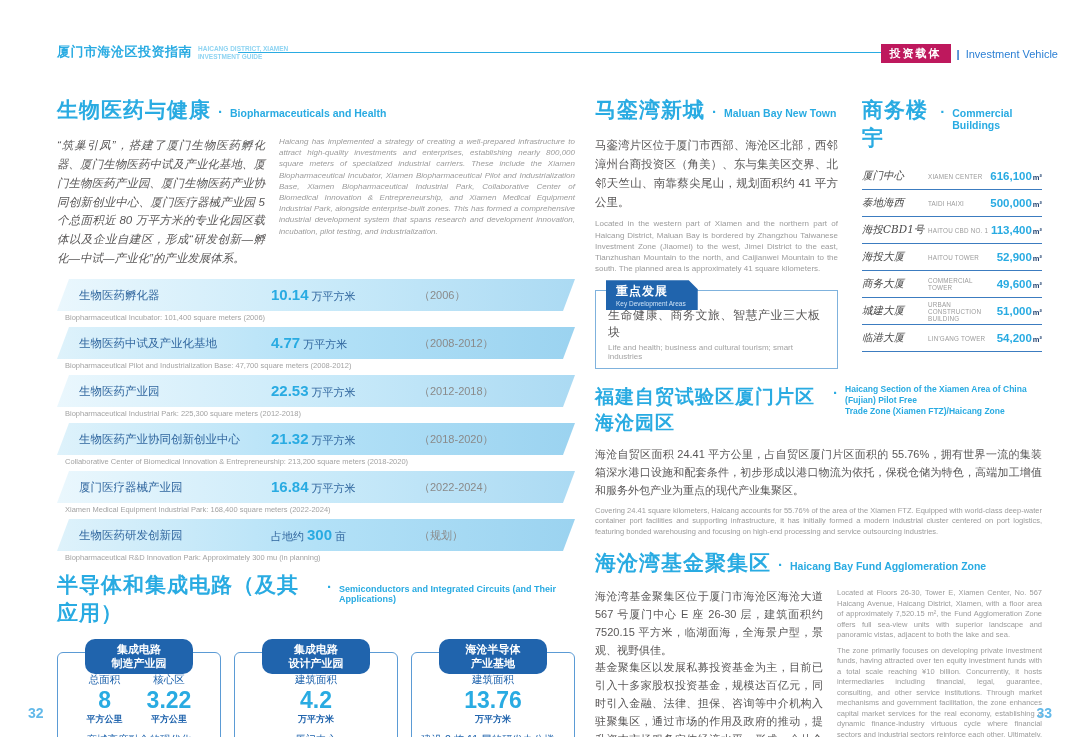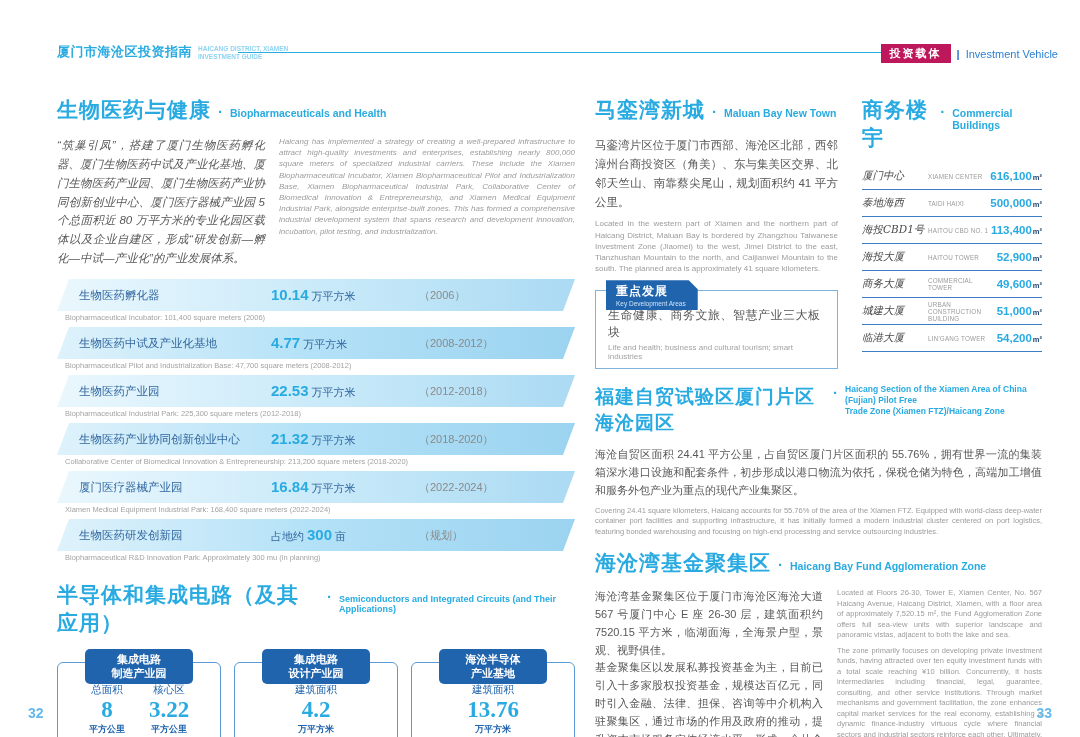--- a/index.html
+++ b/index.html
@@ -42,30 +42,30 @@
   .bio-row:nth-child(even) .band{background:linear-gradient(90deg,#def2fb,#b3e1f7 50%,#9bd3f0);}
   .band-label{flex:0 0 192px;font-size:11.5px;color:#31679f;}
   .band-valgrp{flex:0 0 148px;display:flex;align-items:baseline;gap:3px;}
   .band-prefix{font-size:11px;color:#31679f;}
   .band-prefix:empty{display:none;}
   .band-value{font-size:15px;font-weight:bold;color:#29abe2;}
   .band-unit{font-size:11px;color:#31679f;}
   .band-period{font-size:11px;color:#8a8a8a;}
   .band-caption{font-size:7.5px;color:#a3a3a3;margin:2px 0 5px 8px;}
 
-  .semi-title{margin-top:19px;}
+  .semi-title{margin-top:9px;}
   .cards{display:flex;gap:13px;margin-top:25px;}
   .card-wrap{flex:1;min-width:0;}
   .card{position:relative;border:1px solid #5b9bd5;border-radius:6px;min-height:97px;
     padding:16px 8px 9px;text-align:center;background:#fff;}
   .card-tab{position:absolute;top:-14px;left:50%;transform:translateX(-50%);
     background:#2064ad;color:#fff;font-size:11px;font-weight:bold;line-height:1.3;
-    padding:3px 12px;border-radius:5px;white-space:pre-line;min-width:84px;}
+    padding:3px 12px;border-radius:10px;white-space:pre-line;min-width:84px;}
   .card-stats{display:flex;justify-content:center;gap:24px;margin-top:4px;}
-  .stat{display:flex;flex-direction:column;align-items:center;gap:1px;font-family:Liberation Serif, serif;}
+  .stat{display:flex;flex-direction:column;align-items:center;gap:1px;}
   .stat-label{font-size:10.5px;color:#2064ad;}
   .stat-value{font-size:23px;font-weight:bold;color:#29abe2;line-height:1.05;}
   .stat-unit{font-size:9px;color:#2064ad;font-weight:bold;}
   .card-desc{margin-top:6px;font-size:10.5px;color:#2064ad;line-height:1.45;white-space:pre-line;}
   .card-caption{margin-top:9px;font-size:7.5px;color:#9c9c9c;line-height:1.35;white-space:pre-line;text-align:left;}
 
   
   .page-r{position:absolute;left:595px;top:96px;width:447px;}
   .rp-top{display:flex;gap:24px;}
   .rp-top-left{width:243px;}

